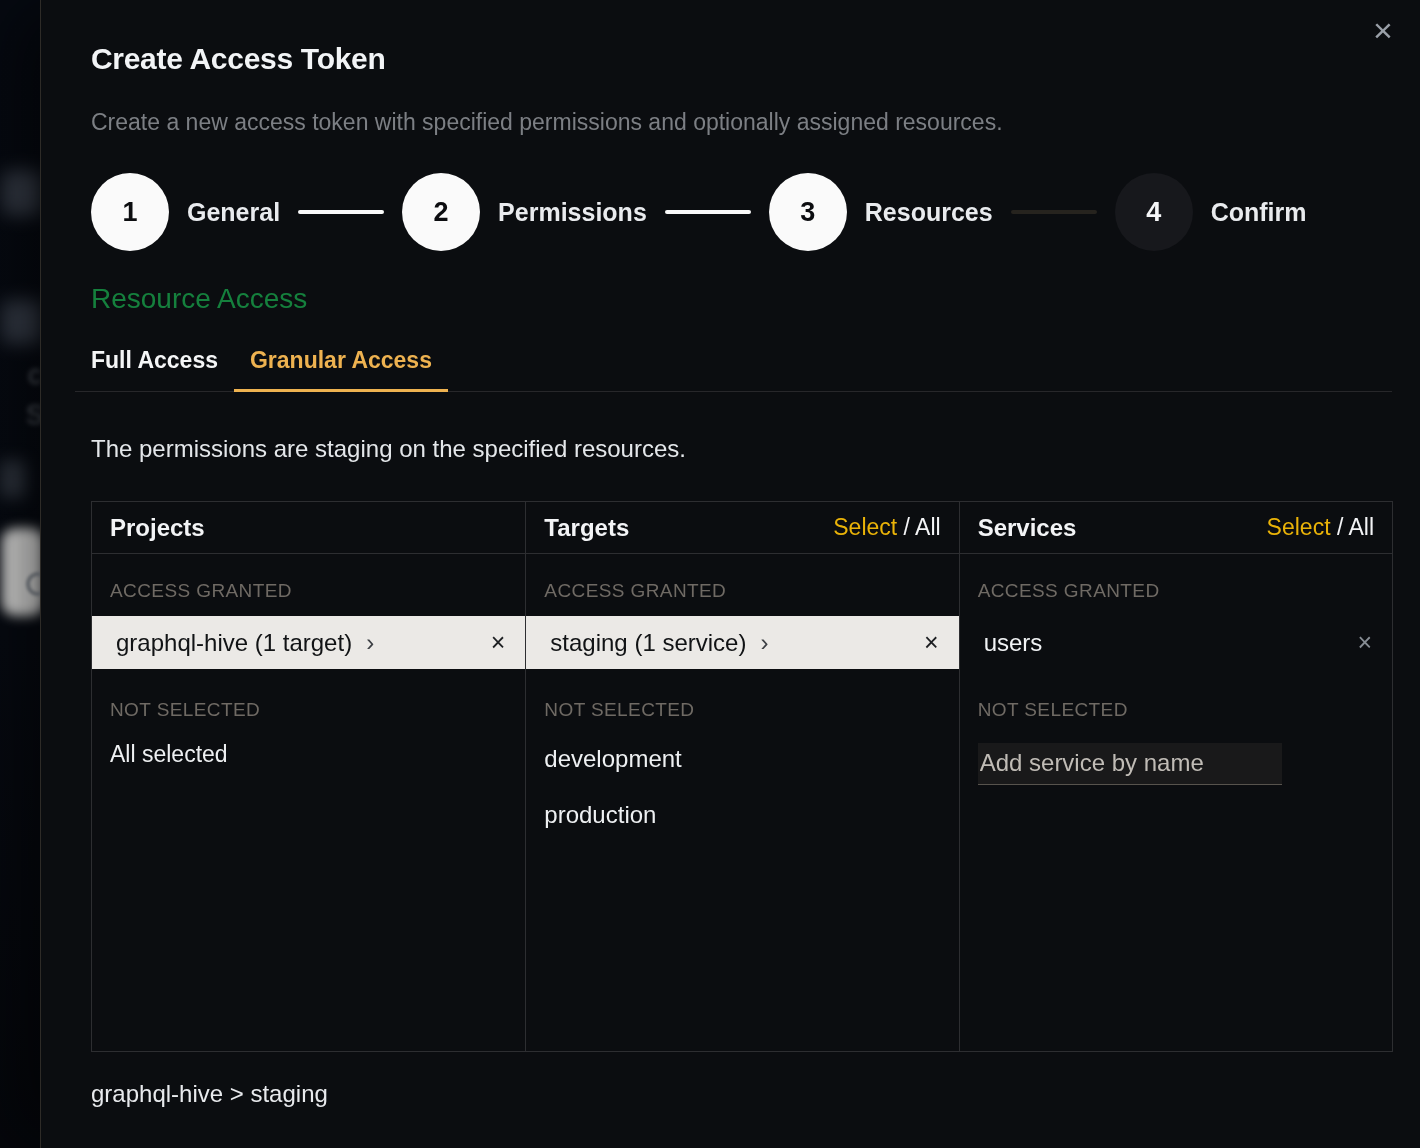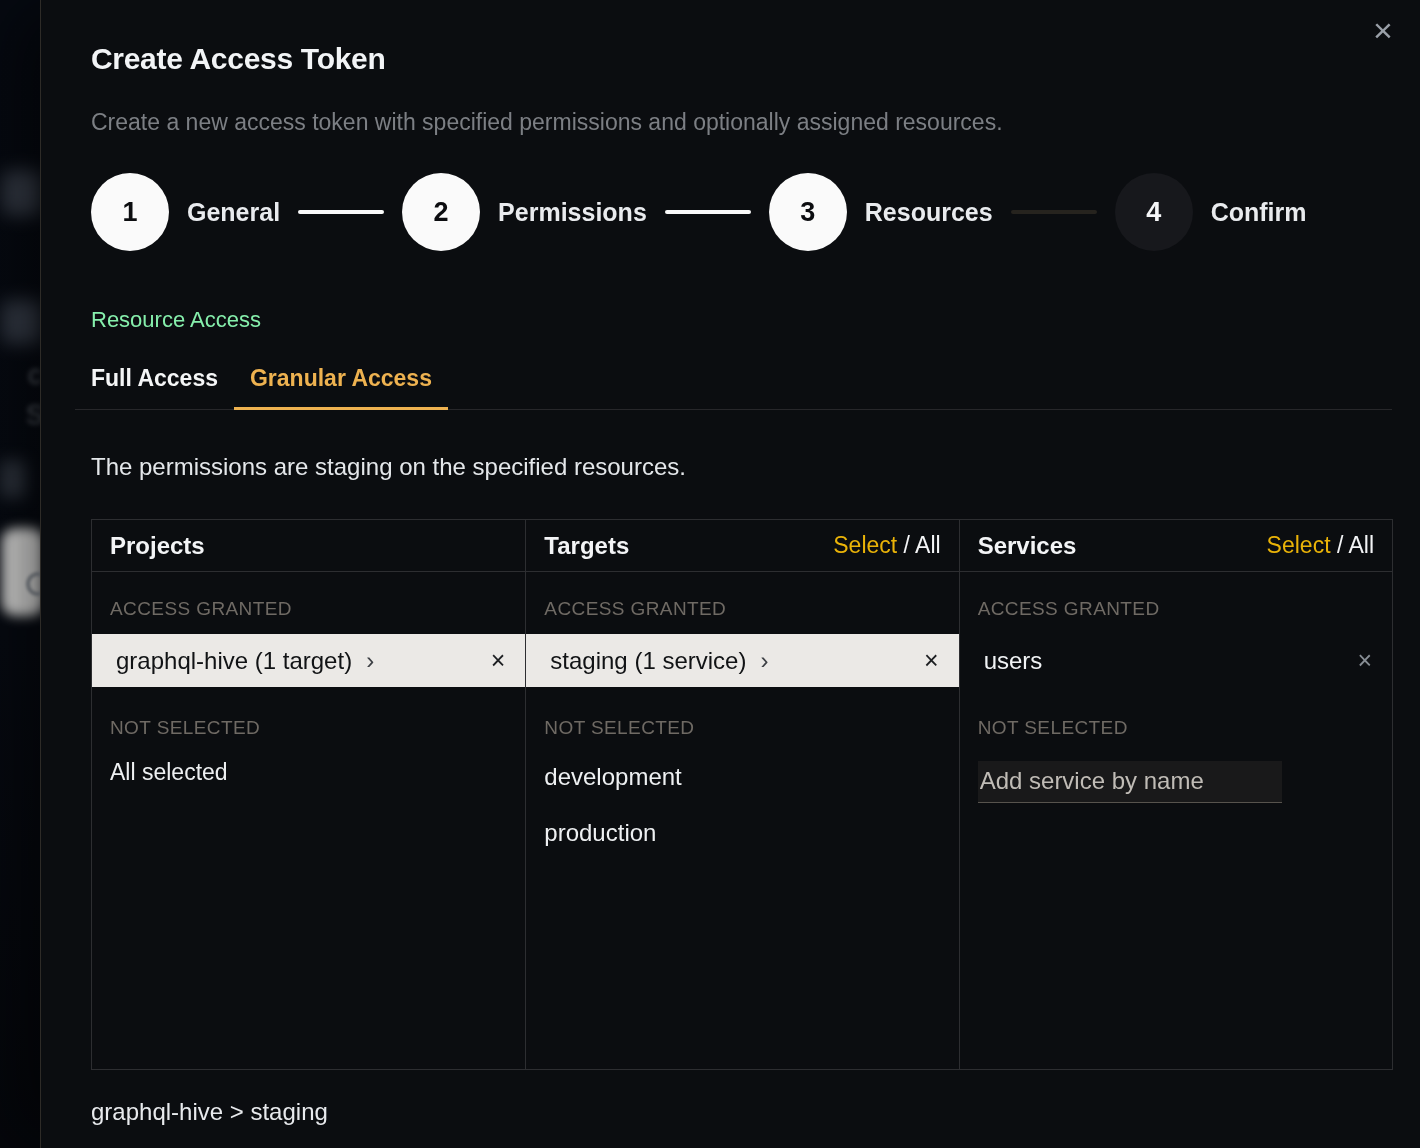--- a/index.html
+++ b/index.html
@@ -42,21 +42,21 @@
     display: flex; align-items: center; justify-content: center;
     font-size: 27px; font-weight: 700; }
   .step-circle.active   { background: #fafafa; color: #0c0d10; }
   .step-circle.inactive { background: #17181c; color: #f5f6f8; }
   .step-label { font-size: 25px; font-weight: 600; color: #e9ebee; white-space: nowrap; }
   .connector { width: 86px; height: 4px; border-radius: 2px; flex: 0 0 auto; }
   .connector.active   { background: #fafafa; }
   .connector.inactive { background: #26231e; }
 
   
-  .section-heading { margin-top: 56px; font-size: 22px; font-weight: 500; color: #86efac; }
+  .section-heading { margin-top: 32px; font-size: 28px; font-weight: 500; color: #15803d; }
   .tabs { margin-top: 32px; margin-left: -16px; display: flex; border-bottom: 1px solid #27272a; }
   .tab { padding: 0 16px 15px; font-size: 23px; font-weight: 700; cursor: pointer;
     border-bottom: 3px solid transparent; margin-bottom: -1px; color: #f5f6f7; }
   .tab.active { color: #eeb250; border-bottom-color: #eeb250; }
   .resources-desc { margin-top: 43px; font-size: 24px; color: #e4e7ea; }
 
   
   .res-table { margin-top: 38px; height: 551px; width: 1302px;
     display: grid; grid-template-columns: 1fr 1fr 1fr;
     border: 1px solid #2d2e31; overflow: hidden; }

